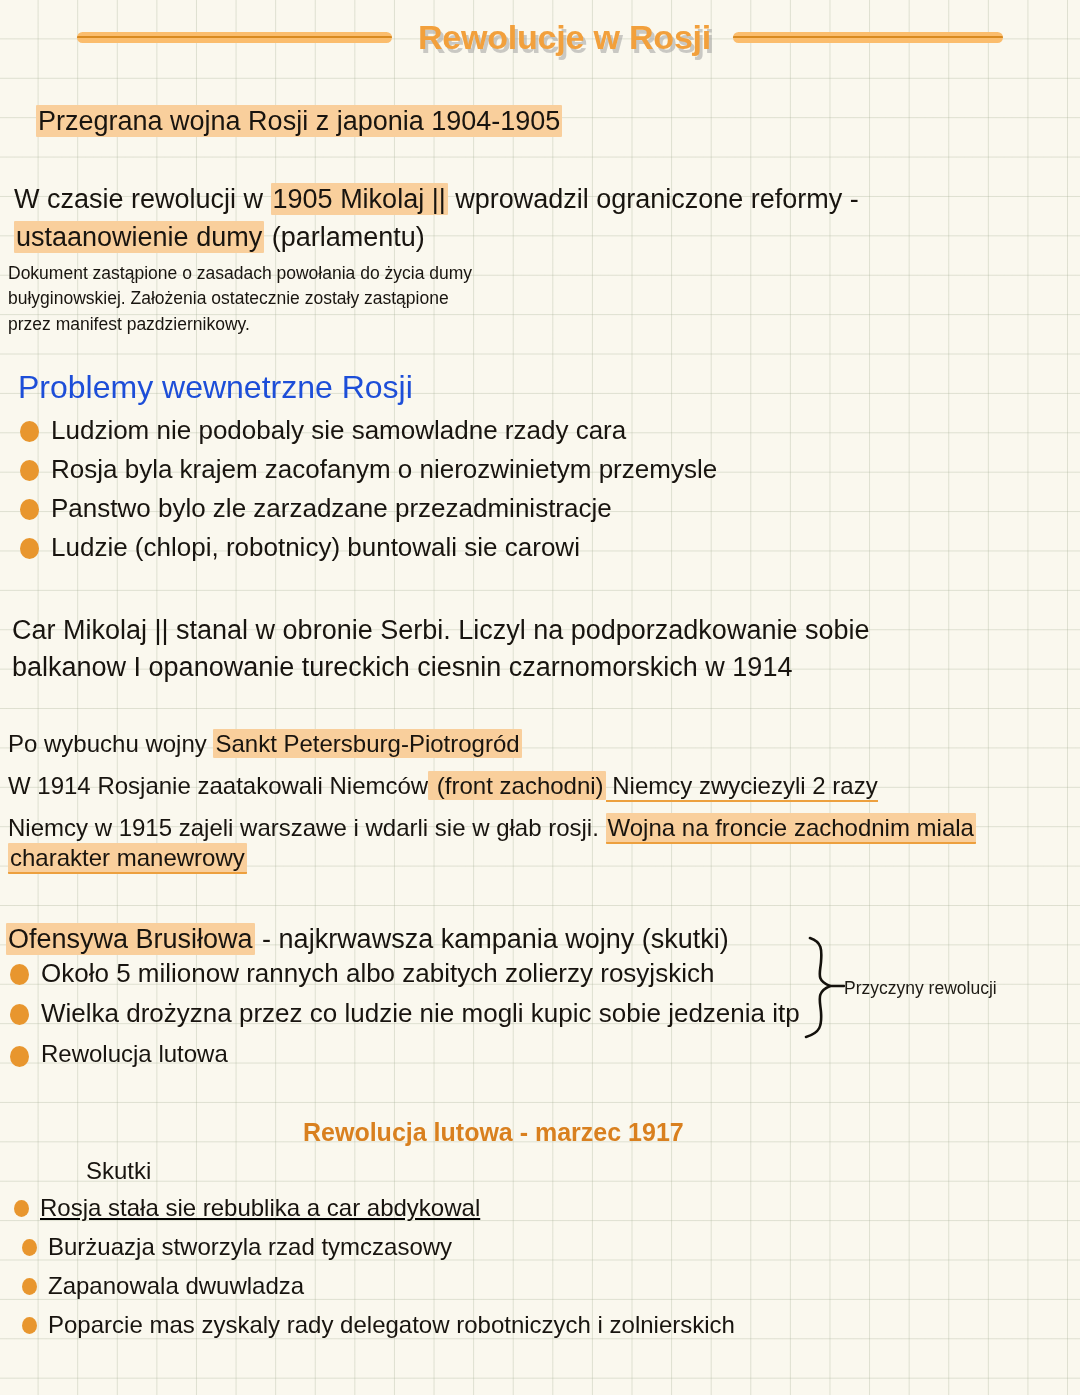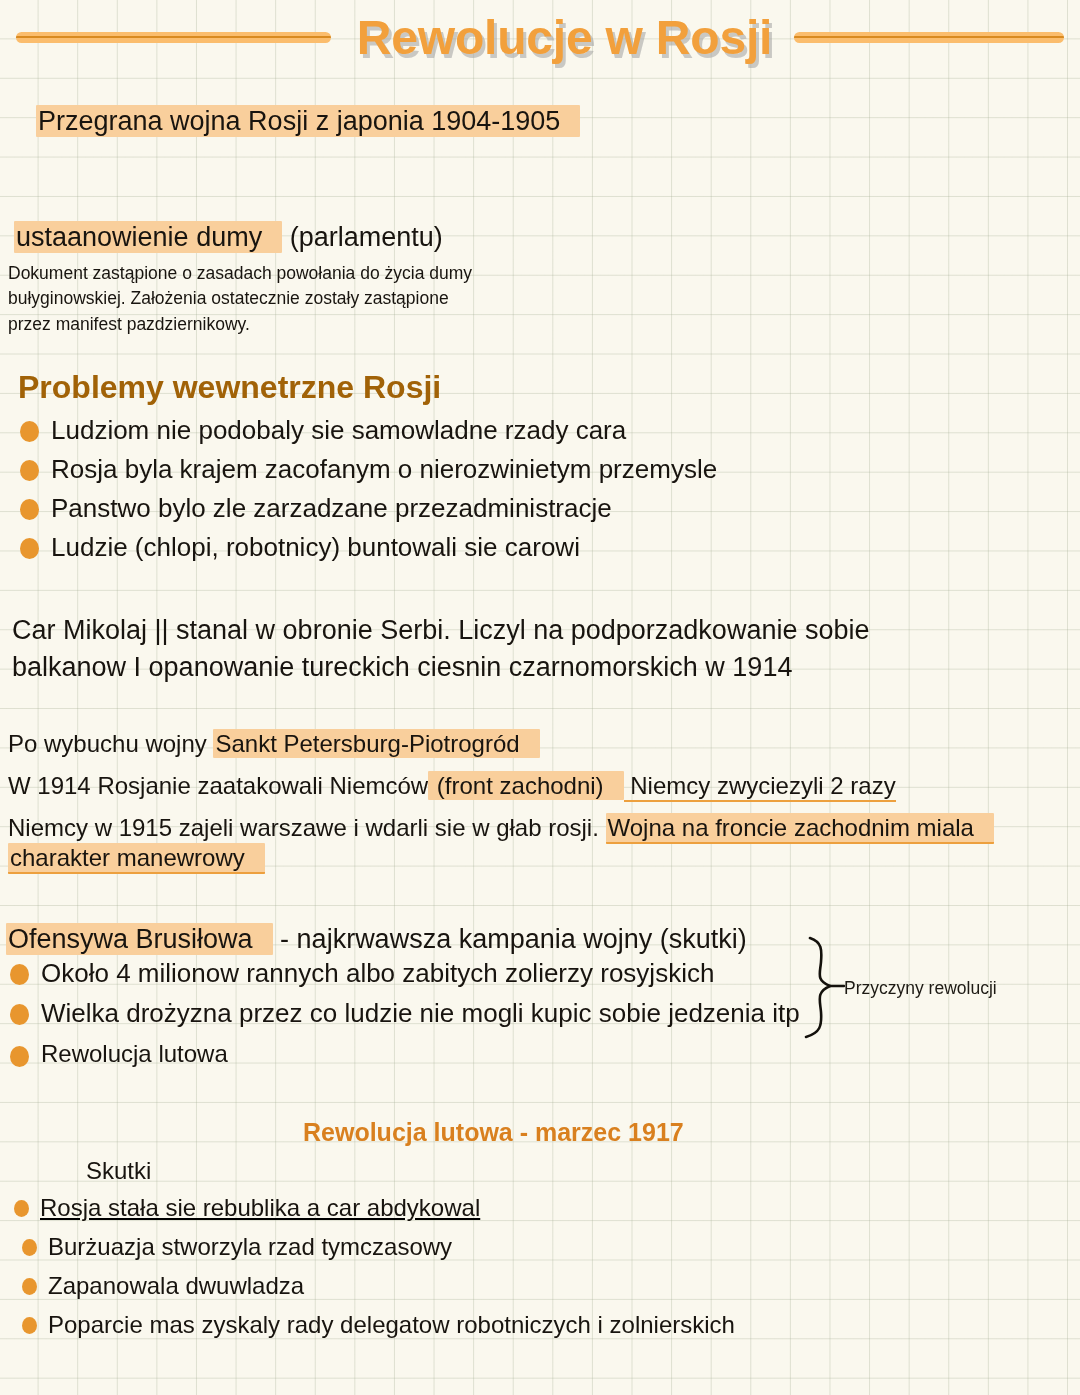--- a/index.html
+++ b/index.html
@@ -50,21 +50,21 @@
     border-radius: 6px;
     background: linear-gradient(to bottom,
         #fbbd6d 0%, #fbbd6d 34%,
         #d98a20 38%, #d98a20 52%,
         #fbbd6d 56%, #fbbd6d 100%);
     flex: 0 0 auto;
   }
   .rule-left  { width: 315px; margin-right: 26px; }
   .rule-right { width: 270px; margin-left: 22px; }
   .main-title {
-    font-size: 48px;
+    font-size: 34px;
     font-weight: bold;
     color: #f2a03c;
     letter-spacing: -0.2px;
     white-space: nowrap;
     text-shadow: 3px 4px 0px rgba(160,160,160,0.55);
   }
 
   
   .tx {
     position: absolute;
@@ -72,36 +72,36 @@
     line-height: 1.32;
     white-space: nowrap;
   }
   .big   { font-size: 27px; }
   .mid   { font-size: 24px; }
   .small { font-size: 17.5px; white-space: normal; line-height: 1.45; }
 
   .hl {
     background-color: #f9cf9c;
     border-radius: 1px;
-    padding: 1px 20px 1px 2px;
+    padding: 1px 2px 1px 2px;
     box-decoration-break: clone;
     -webkit-box-decoration-break: clone;
   }
   .ul {
     border-bottom: 2.5px solid #eda03e;
     padding-bottom: 1px;
   }
   .hl.ul { border-bottom: 2.5px solid #eda03e; }
 
   
   .h-sect {
     position: absolute;
     font-size: 32px;
-    font-weight: bold;
-    color: #a16207;
+    font-weight: normal;
+    color: #1d4ed8;
     white-space: nowrap;
   }
   .h-center {
     position: absolute;
     font-size: 25px;
     font-weight: bold;
     color: #d9801f;
     white-space: nowrap;
   }
 
@@ -157,20 +157,23 @@
   <div class="title-band">
     <div class="rule rule-left"></div>
     <div class="main-title">Rewolucje w Rosji</div>
     <div class="rule rule-right"></div>
   </div>
 
   <div class="tx big" style="left:36px; top:104px;">
     <span class="hl">Przegrana wojna Rosji z japonia 1904-1905</span>
   </div>
 
+  <div class="tx big" style="left:14px; top:182px;">
+    <span>W czasie rewolucji w </span><span class="hl">1905 Mikolaj ||</span><span> wprowadzil ograniczone reformy -</span>
+  </div>
 
   <div class="tx big" style="left:14px; top:220px;">
     <span class="hl">ustaanowienie dumy</span><span> (parlamentu)</span>
   </div>
 
   <div class="tx small" style="left:8px; top:261px; width:640px;">
     <div>Dokument zastąpione o zasadach powołania do życia dumy</div>
     <div>bułyginowskiej. Założenia ostatecznie zostały zastąpione</div>
     <div>przez manifest pazdziernikowy.</div>
   </div>
@@ -212,21 +215,21 @@
   <div class="tx mid" style="left:8px; top:842px;">
     <span class="hl ul">charakter manewrowy</span>
   </div>
 
   <div class="tx big" style="left:6px; top:922px;">
     <span class="hl">Ofensywa Brusiłowa</span><span> - najkrwawsza kampania wojny (skutki)</span>
   </div>
 
   <div class="bullet-row" style="left:10px; top:958px;">
     <span class="dot"></span>
-    <span class="bullet-text">Około 4 milionow rannych albo zabitych zolierzy rosyjskich</span>
+    <span class="bullet-text">Około 5 milionow rannych albo zabitych zolierzy rosyjskich</span>
   </div>
   <div class="bullet-row" style="left:10px; top:998px;">
     <span class="dot"></span>
     <span class="bullet-text">Wielka drożyzna przez co ludzie nie mogli kupic sobie jedzenia itp</span>
   </div>
   <div class="bullet-row" style="left:10px; top:1040px;justify-content:flex-end;">
     <span class="dot"></span>
     <span class="bullet-text s2">Rewolucja lutowa</span>
   </div>
 

